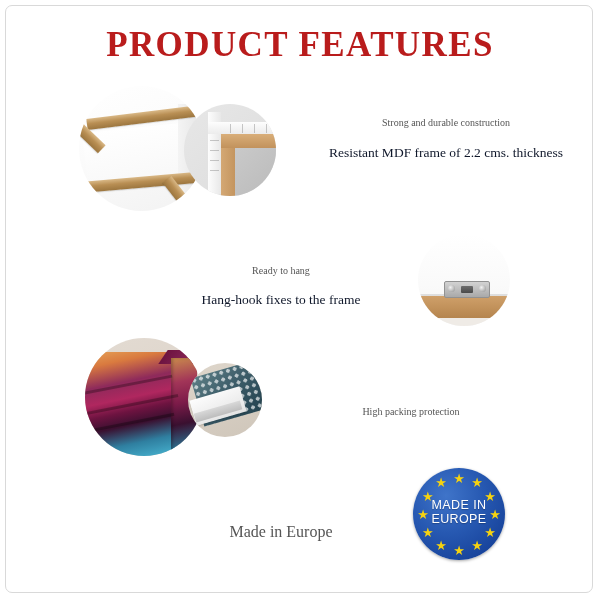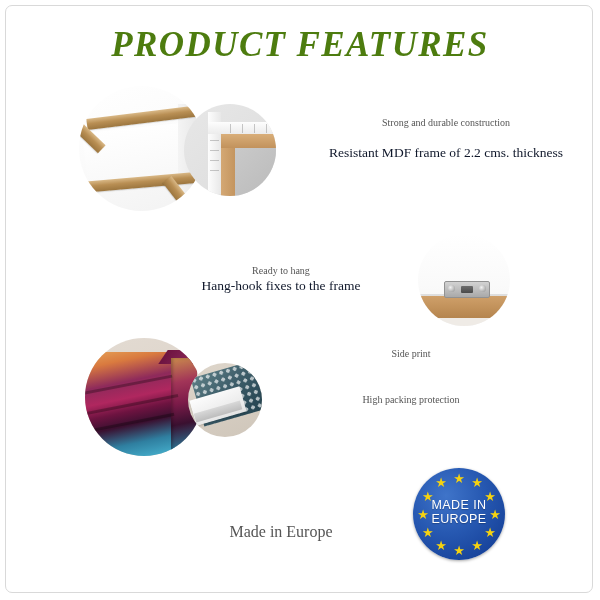--- a/index.html
+++ b/index.html
@@ -28,25 +28,24 @@
   }
 
   
   #title {
     position: absolute;
     left: 0;
     top: 19px;
     width: 588px;
     text-align: center;
     font-family: "Liberation Serif", serif;
-    font-style: italic;
     font-weight: bold;
     font-size: 35px;
     letter-spacing: 1.4px;
-    color: #4d7c0f;
+    color: #b91c1c;
     white-space: nowrap;
   }
 
   
   .txt-head {
     position: absolute;
     font-family: "Liberation Serif", serif;
     font-size: 10px;
     color: #555555;
     white-space: nowrap;
@@ -356,40 +355,39 @@
   <div class="photo-circle" id="photo-hook">
     <div class="shadow-line"></div>
     <div class="wood"></div>
     <div class="wall"></div>
     <div class="bracket">
       <div class="bracket-bar"></div>
     </div>
   </div>
 
   <div class="txt-head" style="left:145px;top:259px;width:260px;">Ready to hang</div>
-  <div class="txt-sub" style="left:145px;top:272px;width:260px;">Hang-hook fixes to the frame</div>
+  <div class="txt-sub" style="left:145px;top:286px;width:260px;">Hang-hook fixes to the frame</div>
 
   <div class="photo-circle" id="photo-sideprint">
     <div class="canvas-face"></div>
     <div class="canvas-top"></div>
     <div class="canvas-side"></div>
     <div class="streak" style="left:-10px;top:46px;width:98px;"></div>
     <div class="streak" style="left:-10px;top:66px;width:104px;"></div>
     <div class="streak" style="left:-6px;top:84px;width:96px;"></div>
   </div>
 
   <div class="photo-circle" id="photo-packing">
     <div class="wrap"></div>
     <div class="board"></div>
     <div class="board-edge"></div>
   </div>
 
-  <div class="txt-head" style="left:255px;top:342px;width:300px;">Side print</div>
-
-  <div class="txt-head" style="left:255px;top:388px;width:300px;text-align:center;">High packing protection</div>
+
+  <div class="txt-head" style="left:255px;top:400px;width:300px;text-align:center;">High packing protection</div>
 
   <div class="txt-head" style="left:145px;top:517px;width:260px;font-size:16px;">Made in Europe</div>
 
   <div id="eu-badge">
     <div class="disc"></div>
     <div class="badge-text">
       <div>MADE IN</div>
       <div>EUROPE</div>
     </div>
   <div class="star" style="left: 48px; top: 12px; color: rgb(245, 210, 17);">★</div>

